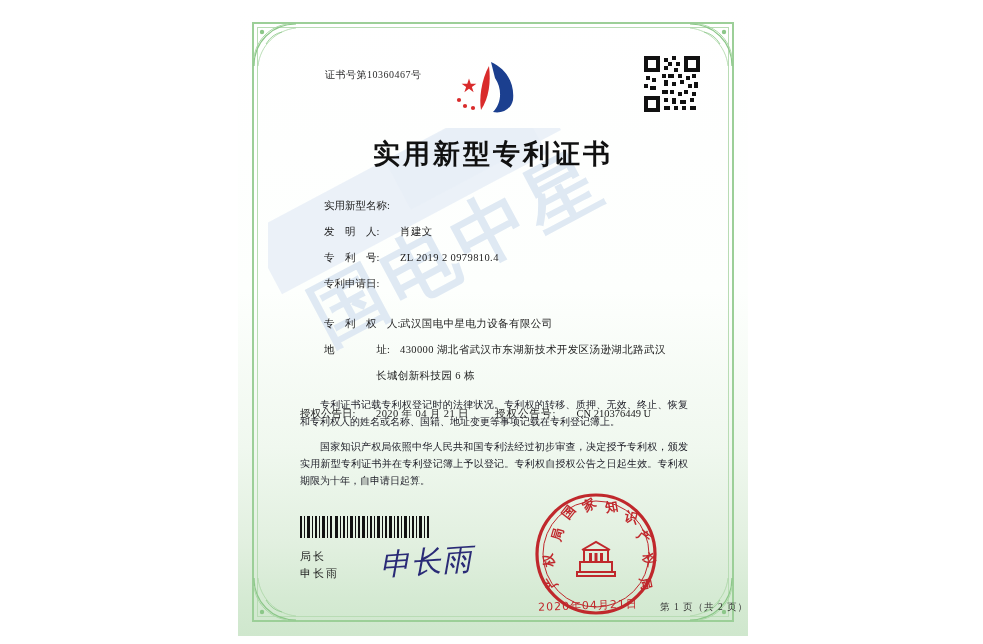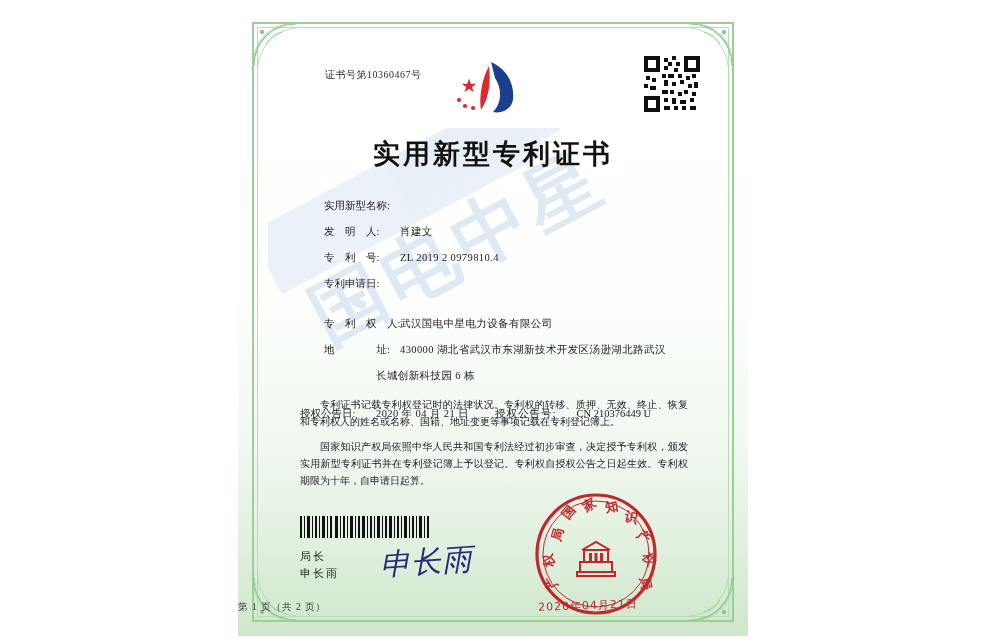--- a/index.html
+++ b/index.html
@@ -236,21 +236,21 @@
     color: #c0282c;
     letter-spacing: 1px;
     font-family: "DejaVu Sans", sans-serif;
     transform: rotate(-2deg);
   }
   .footer {
     position: absolute;
     left: 0;
     right: 0;
     bottom: 22px;
-    text-align: left;
+    text-align: right;
     font-size: 9.5px;
     color: #333;
     letter-spacing: 1px;
   }
 </style>
 </head>
 <body>
 
 <div class="page">
   <div class="cert">

